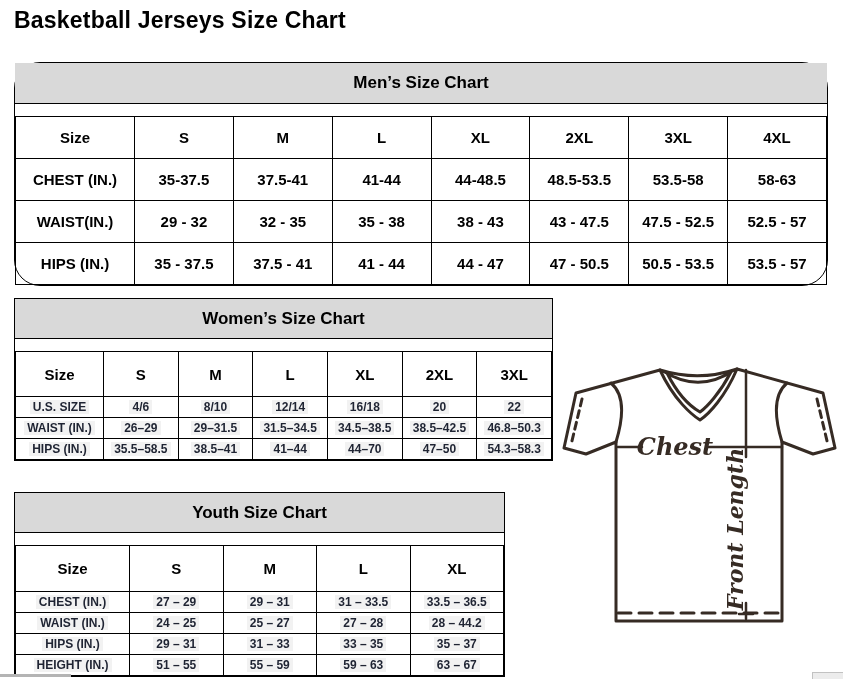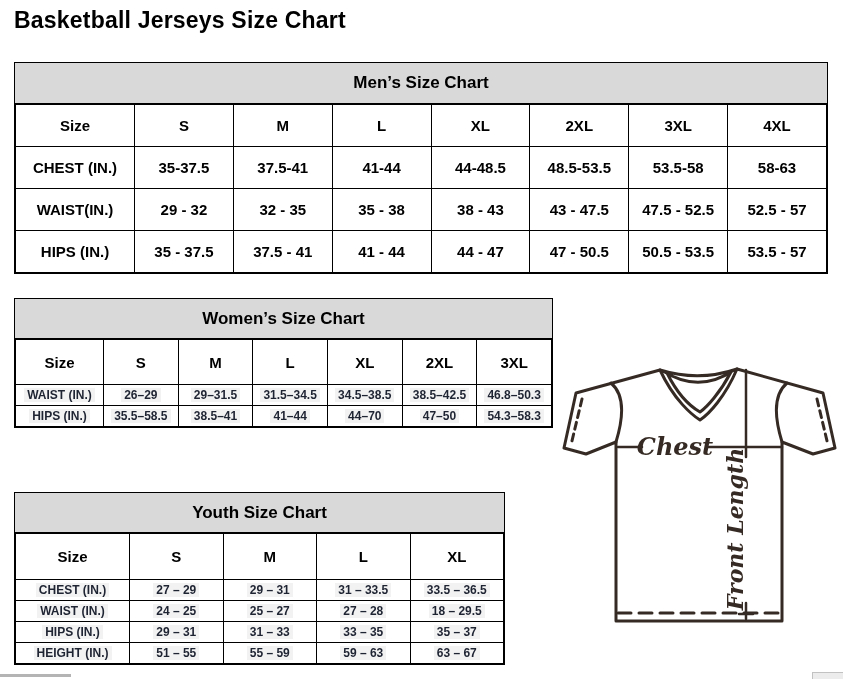--- a/index.html
+++ b/index.html
@@ -11,25 +11,25 @@
     position:absolute;left:14px;top:4px;width:800px;height:32px;
     text-align:left;font-size:23px;font-weight:bold;color:#000;
     line-height:32px;letter-spacing:0.2px;
   }
   .chart-block{position:absolute;border:1px solid #000;background:#fff;}
   .chart-title{
     background:#d9d9d9;border-bottom:1px solid #000;
     display:flex;align-items:center;justify-content:center;
     font-weight:bold;font-size:17px;color:#000;
   }
-  table{border-collapse:collapse;table-layout:fixed;width:100%;}
+  table{border-collapse:collapse;table-layout:fixed;width:100%;margin-top:12px;}
   th,td{border:1px solid #000;text-align:center;font-weight:bold;padding:0;vertical-align:middle;}
 
   
-  #mens-block{left:14px;top:62px;width:812px;}
+  #mens-block{left:14px;top:62px;width:812px;border-radius:26px;}
   #mens-block .chart-title{height:40px;}
   .mens thead tr{height:42px;}
   .mens tbody tr{height:42px;}
   .mens th,.mens td{font-size:15px;color:#000;}
 
   
   #womens-block{left:14px;top:298px;width:537px;}
   #womens-block .chart-title{height:39px;}
   .womens thead tr{height:45px;}
   .womens thead th{font-size:15px;color:#000;}
@@ -122,20 +122,29 @@
           <th>S</th>
           <th>M</th>
           <th>L</th>
           <th>XL</th>
           <th>2XL</th>
           <th>3XL</th>
         </tr>
       </thead>
       <tbody>
         <tr>
+          <th><span class="hl">U.S. SIZE</span></th>
+          <td><span class="hl">4/6</span></td>
+          <td><span class="hl">8/10</span></td>
+          <td><span class="hl">12/14</span></td>
+          <td><span class="hl">16/18</span></td>
+          <td><span class="hl">20</span></td>
+          <td><span class="hl">22</span></td>
+        </tr>
+        <tr>
           <th><span class="hl">WAIST (IN.)</span></th>
           <td><span class="hl">26–29</span></td>
           <td><span class="hl">29–31.5</span></td>
           <td><span class="hl">31.5–34.5</span></td>
           <td><span class="hl">34.5–38.5</span></td>
           <td><span class="hl">38.5–42.5</span></td>
           <td><span class="hl">46.8–50.3</span></td>
         </tr>
         <tr>
           <th><span class="hl">HIPS (IN.)</span></th>
@@ -171,21 +180,21 @@
           <td><span class="hl">27 – 29</span></td>
           <td><span class="hl">29 – 31</span></td>
           <td><span class="hl">31 – 33.5</span></td>
           <td><span class="hl">33.5 – 36.5</span></td>
         </tr>
         <tr>
           <th><span class="hl">WAIST (IN.)</span></th>
           <td><span class="hl">24 – 25</span></td>
           <td><span class="hl">25 – 27</span></td>
           <td><span class="hl">27 – 28</span></td>
-          <td><span class="hl">18 – 29.5</span></td>
+          <td><span class="hl">28 – 44.2</span></td>
         </tr>
         <tr>
           <th><span class="hl">HIPS (IN.)</span></th>
           <td><span class="hl">29 – 31</span></td>
           <td><span class="hl">31 – 33</span></td>
           <td><span class="hl">33 – 35</span></td>
           <td><span class="hl">35 – 37</span></td>
         </tr>
         <tr>
           <th><span class="hl">HEIGHT (IN.)</span></th>

